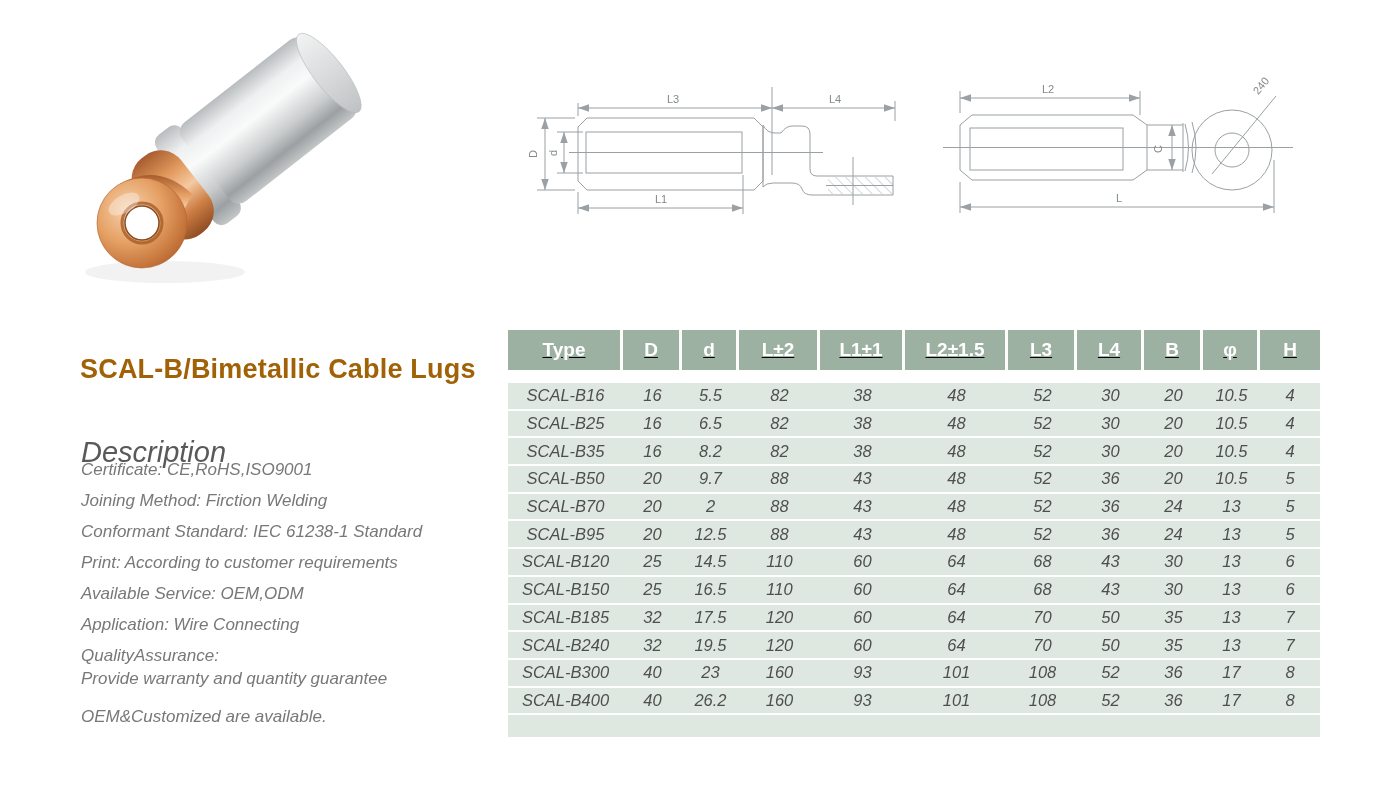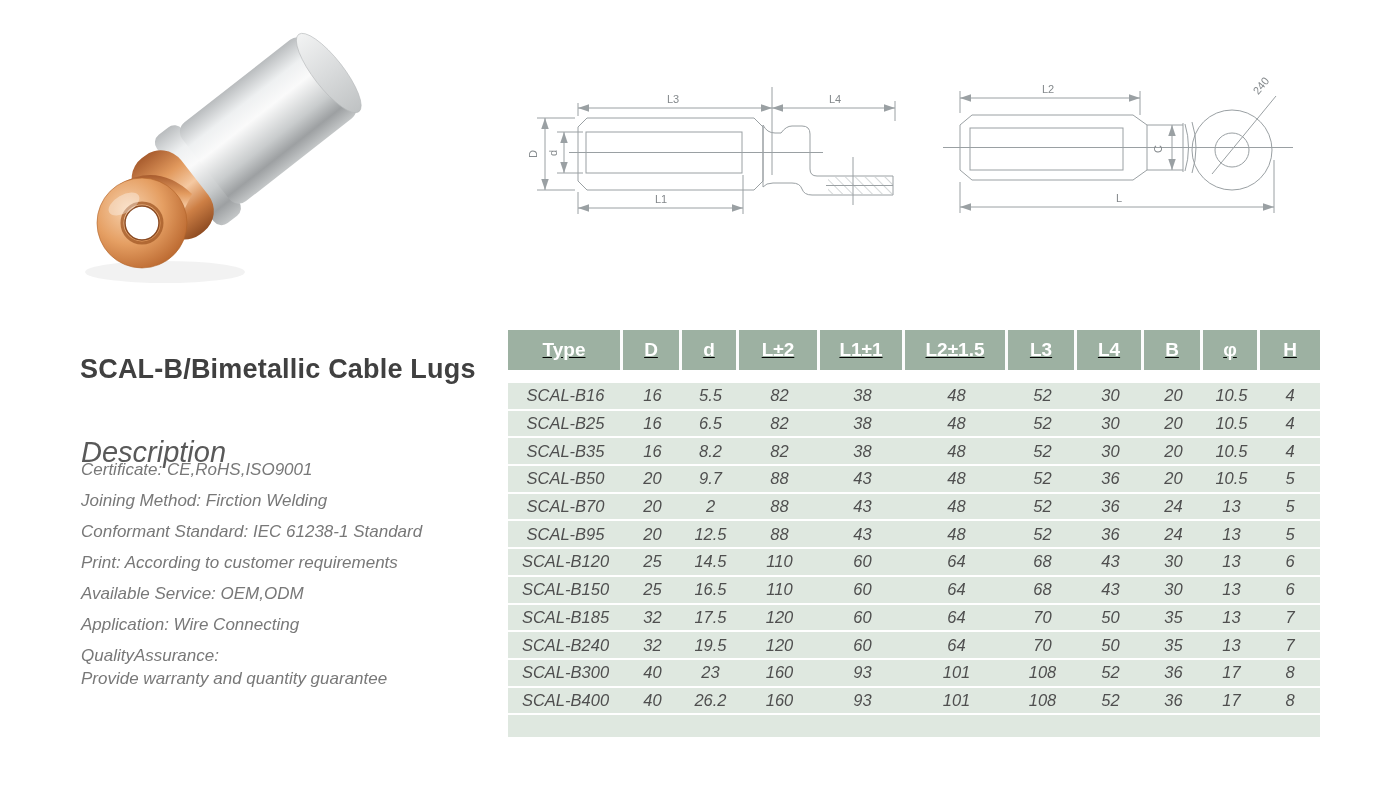--- a/index.html
+++ b/index.html
@@ -6,21 +6,21 @@
   body{
     width:1400px;height:789px;position:relative;background:#ffffff;
     font-family:"Liberation Sans",sans-serif;overflow:hidden;
     --header-bg:#9db1a2;--row-bg:#dfe8e0;--header-text:#ffffff;--body-text:#4f4f4f;
   }
   .abs{position:absolute;}
 
   
   .page-title{
     left:80px;top:336px;width:440px;
-    font-size:27px;font-weight:700;color:#404040;letter-spacing:.2px;
+    font-size:27px;font-weight:700;color:#a16207;letter-spacing:.2px;
   }
   .desc-heading{
     left:81px;top:412px;font-size:29px;font-weight:400;color:#595959;font-style:italic;
   }
   .desc-list{left:81px;top:459px;width:430px;font-style:italic;}
   .desc-line{
     margin:0 0 10px 0;font-size:17px;line-height:21px;color:#787878;font-weight:400;
   }
   .desc-line.tight{margin-bottom:2px;}
   .desc-line.spaced{margin-top:17px;}
@@ -194,20 +194,21 @@
 <h2 class="abs desc-heading">Description</h2>
 <div class="abs desc-list">
     <p class="desc-line">Certificate: CE,RoHS,ISO9001</p>
     <p class="desc-line">Joining Method: Firction Welding</p>
     <p class="desc-line">Conformant Standard: IEC 61238-1 Standard</p>
     <p class="desc-line">Print: According to customer requirements</p>
     <p class="desc-line">Available Service: OEM,ODM</p>
     <p class="desc-line">Application: Wire Connecting</p>
     <p class="desc-line tight">QualityAssurance:</p>
     <p class="desc-line">Provide warranty and quantity guarantee</p>
+    <p class="desc-line spaced">OEM&amp;Customized are available.</p>
   </div>
 
 <div class="abs spec-table">
   <div class="thead">
       <div class="th">Type</div>
       <div class="th">D</div>
       <div class="th">d</div>
       <div class="th">L±2</div>
       <div class="th">L1±1</div>
       <div class="th">L2±1.5</div>

